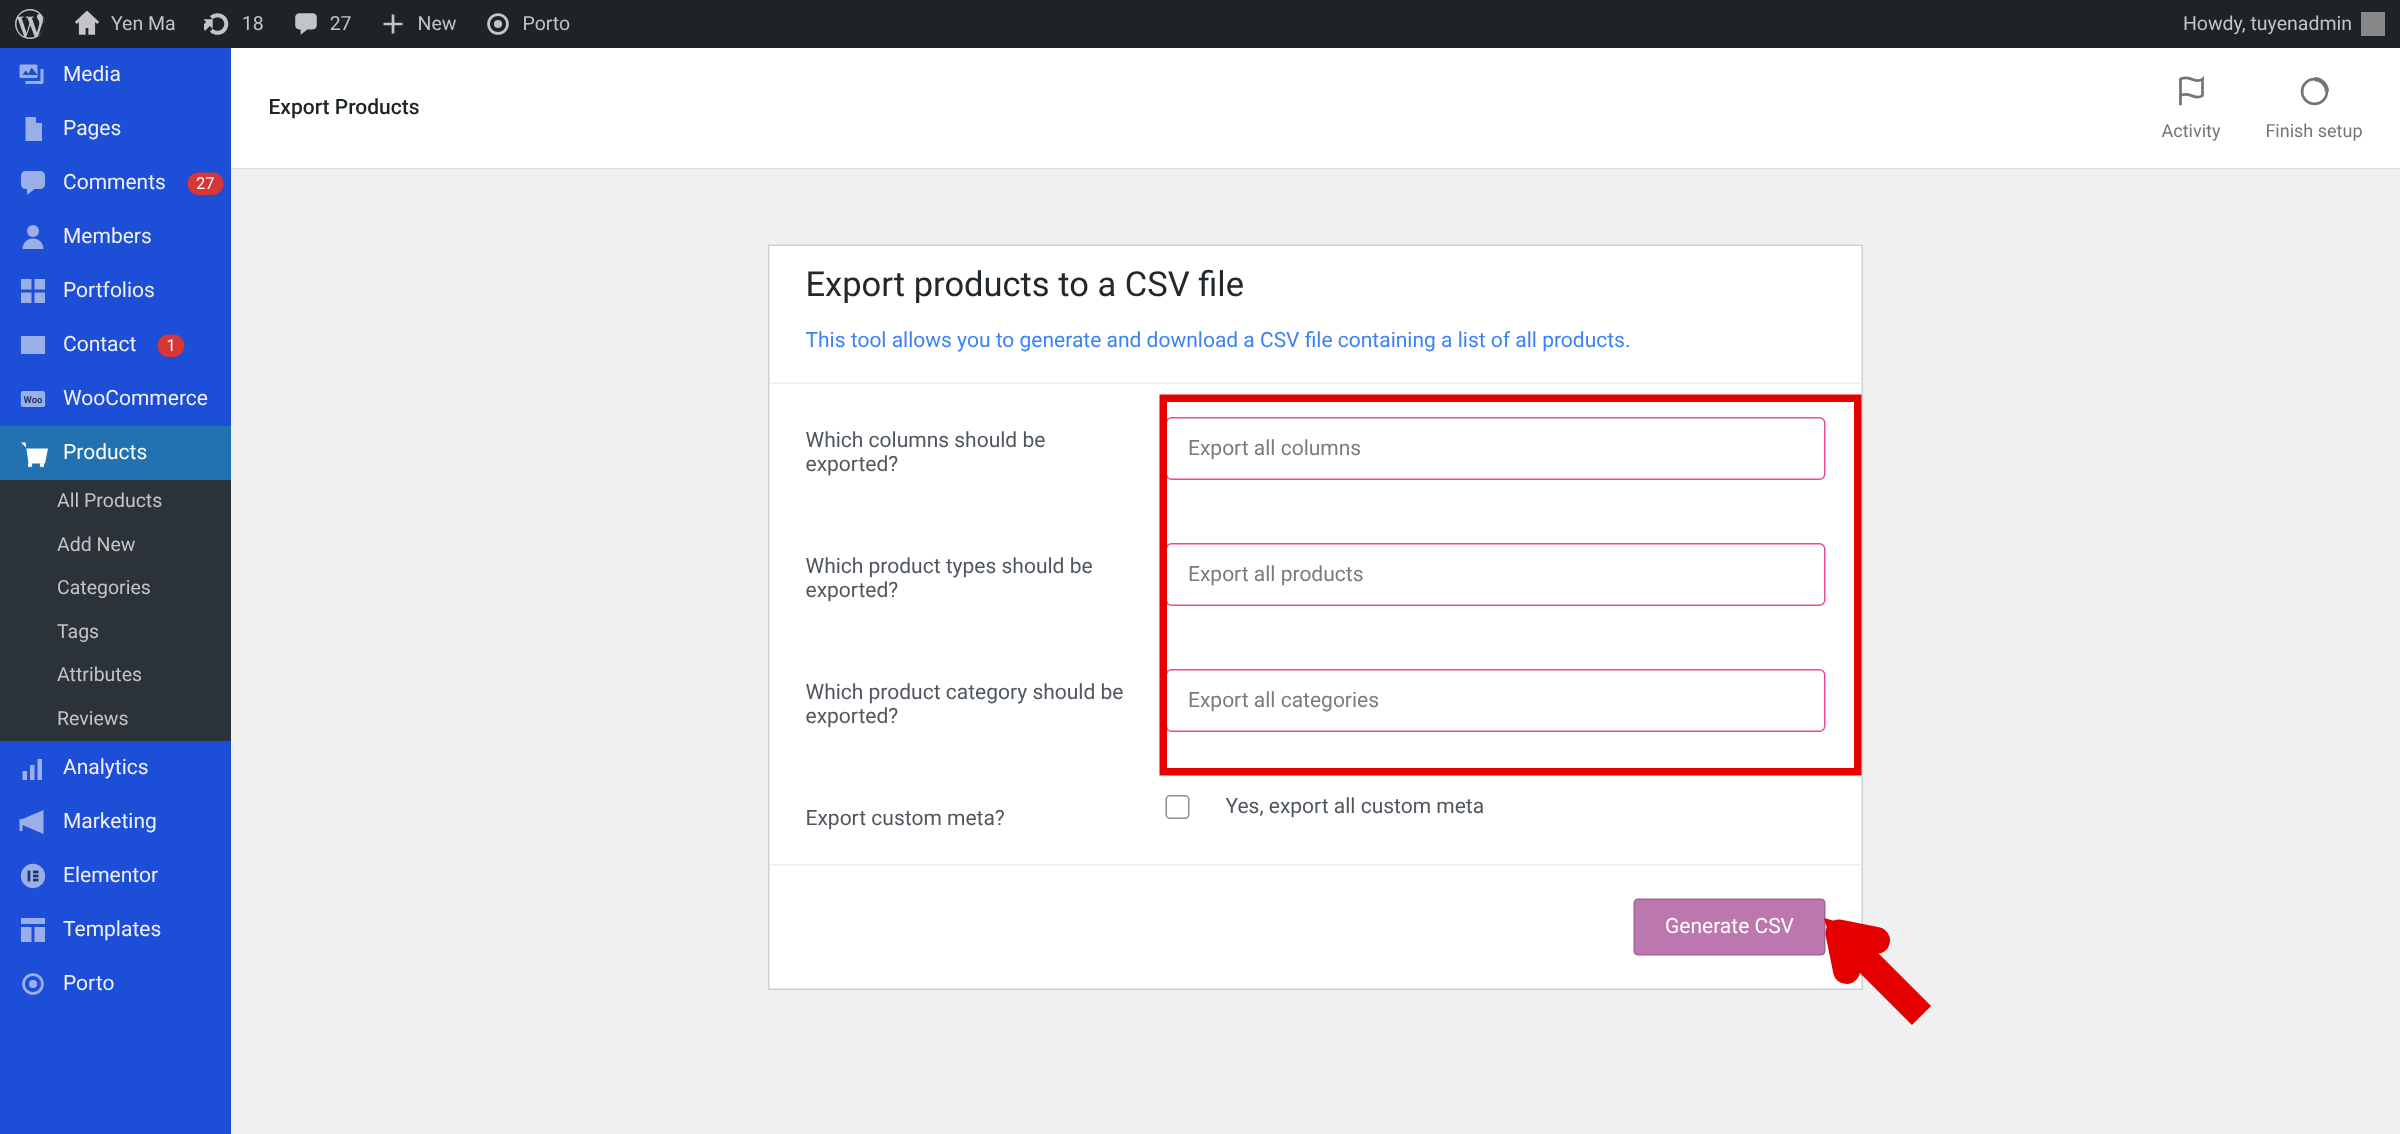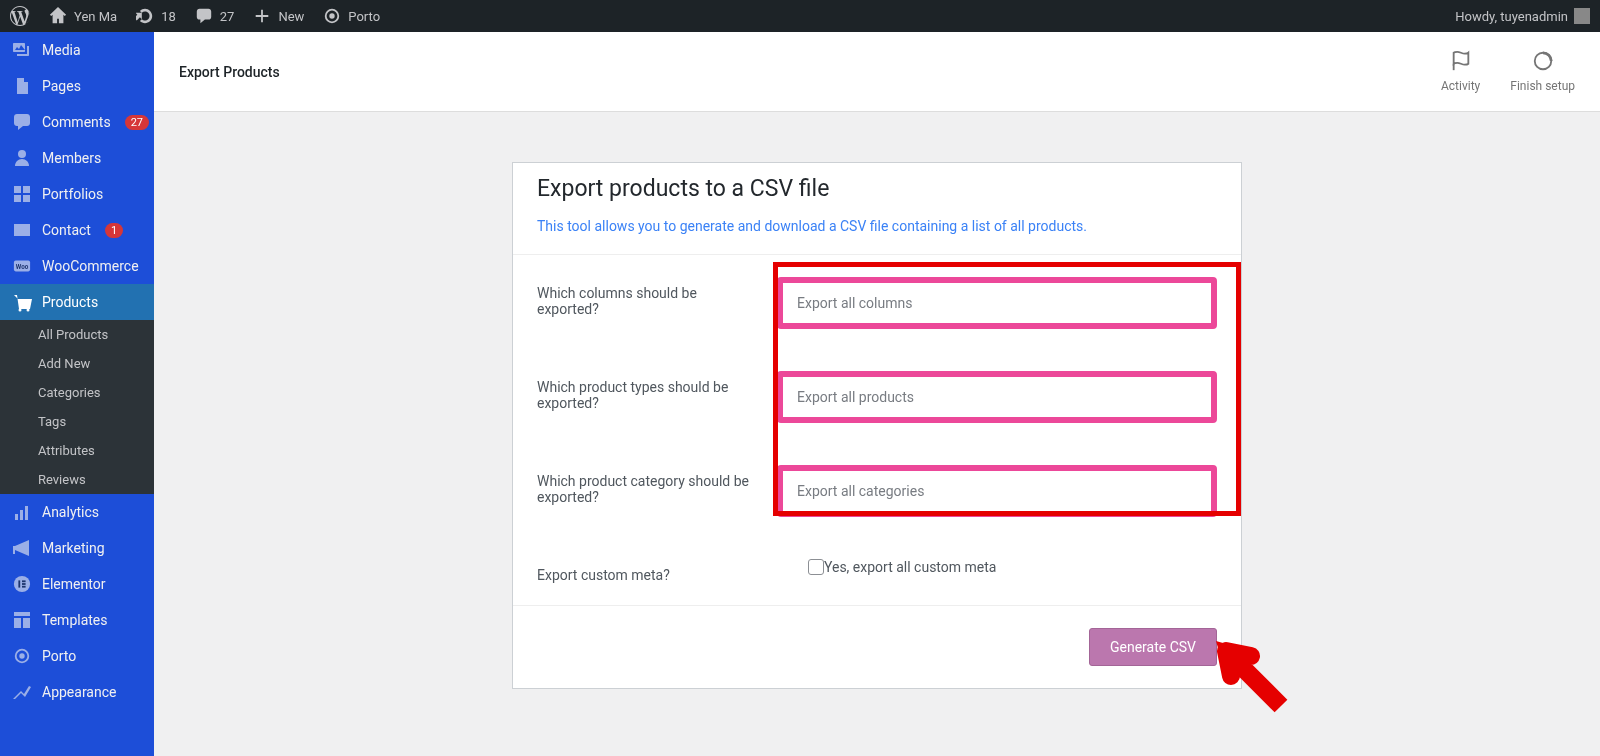--- a/index.html
+++ b/index.html
@@ -32,22 +32,22 @@
     
     .main-panel { margin: 50px auto 20px; max-width: 730px; background: #fff; border: 1px solid #ccd0d4; }
     .panel-head { padding: 12px 24px 20px; }
     .panel-head h2 { font-size: 23px; font-weight: 400; color: #23282d; margin-bottom: 16px; }
     .panel-head p { color: #3b82f6; font-size: 14px; }
     .panel-body { border-top: 1px solid #eee; padding: 22px 24px; position: relative; }
     .form-row { display: flex; margin-bottom: 42px; align-items: flex-start; }
     .form-row:last-of-type { margin-bottom: 0; }
     .form-label { width: 240px; color: #50575e; font-size: 14px; padding-right: 26px; padding-top: 8px; }
     .form-control { flex: 1; }
-    .select-box { border: 6px solid #ec4899; border-radius: 4px; padding: 12px 14px; color: #787c82; font-size: 14px; width: 100%; cursor: pointer; background: #fff; }
-    .checkbox-wrap { display: flex; align-items: center; gap: 0; margin-left: 31px; }
+    .select-box { border: 1px solid #ec4899; border-radius: 4px; padding: 12px 14px; color: #787c82; font-size: 14px; width: 100%; cursor: pointer; background: #fff; }
+    .checkbox-wrap { display: flex; align-items: center; gap: 24px; }
     .checkbox { width: 16px; height: 16px; border: 1px solid #8c8f94; border-radius: 3px; }
     .checkbox-label { color: #50575e; font-size: 14px; }
     
     .highlight-box { position: absolute; border: 5px solid #e50000; pointer-events: none; }
     .panel-foot { border-top: 1px solid #eee; padding: 22px 24px; display: flex; justify-content: flex-end; position: relative; }
     .btn-primary { background: #bb77ae; color: #fff; border: 1px solid #a36597; padding: 10px 20px; font-size: 14px; border-radius: 3px; cursor: pointer; }
     
     .arrow-svg { position: absolute; pointer-events: none; }
   </style>
 </head>
@@ -235,28 +235,20 @@
           <span>Templates</span>
         </div>
         <div class="menu-item">
           <span class="menu-icon">
             <svg viewBox="0 0 20 20" fill="none" stroke="currentColor" stroke-width="2" width="18" height="18">
               <circle cx="10" cy="10" r="7"></circle>
               <circle cx="10" cy="10" r="2" fill="currentColor"></circle>
             </svg>
           </span>
           <span>Porto</span>
-        </div>
-        <div class="menu-item">
-          <span class="menu-icon">
-            <svg viewBox="0 0 20 20" fill="currentColor" width="20" height="20">
-              <path d="M3 17l6-6 4 4 6-10-2-1-5 8-3-3-8 8h2z"></path>
-            </svg>
-          </span>
-          <span>Appearance</span>
         </div>
       </div>
   </div>
 
   <div class="content">
     <div class="top-header">
       <h1>Export Products</h1>
       <div class="header-actions">
         <div class="header-action">
           <div class="header-action-icon"><svg viewBox="0 0 24 24" fill="none" stroke="currentColor" stroke-width="2" width="22" height="22">

